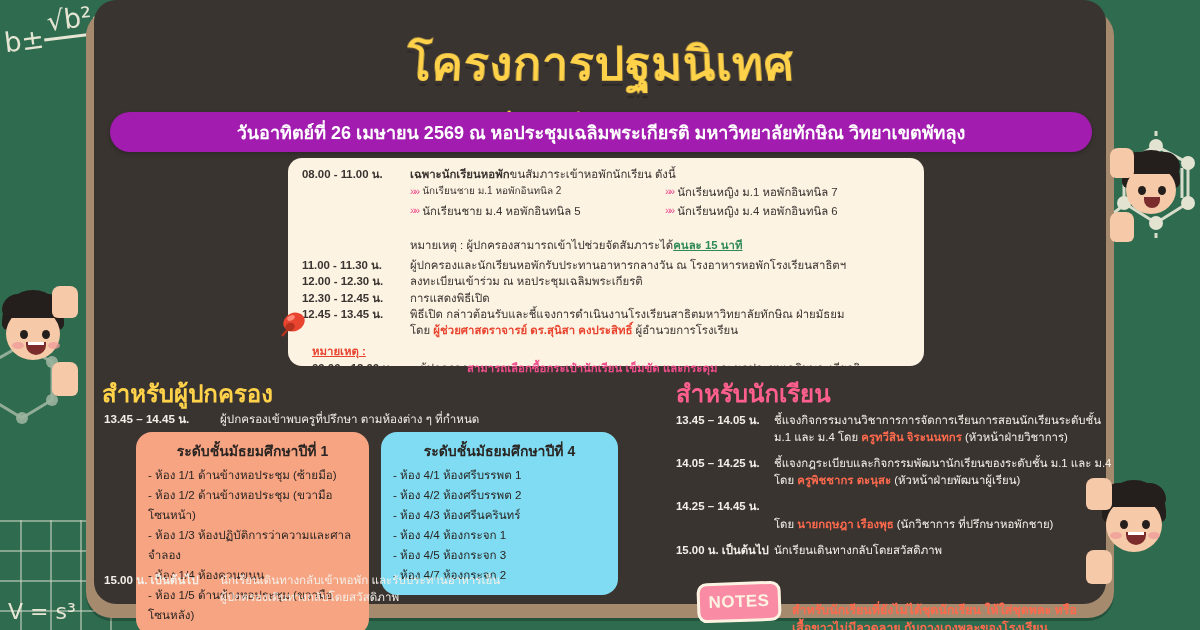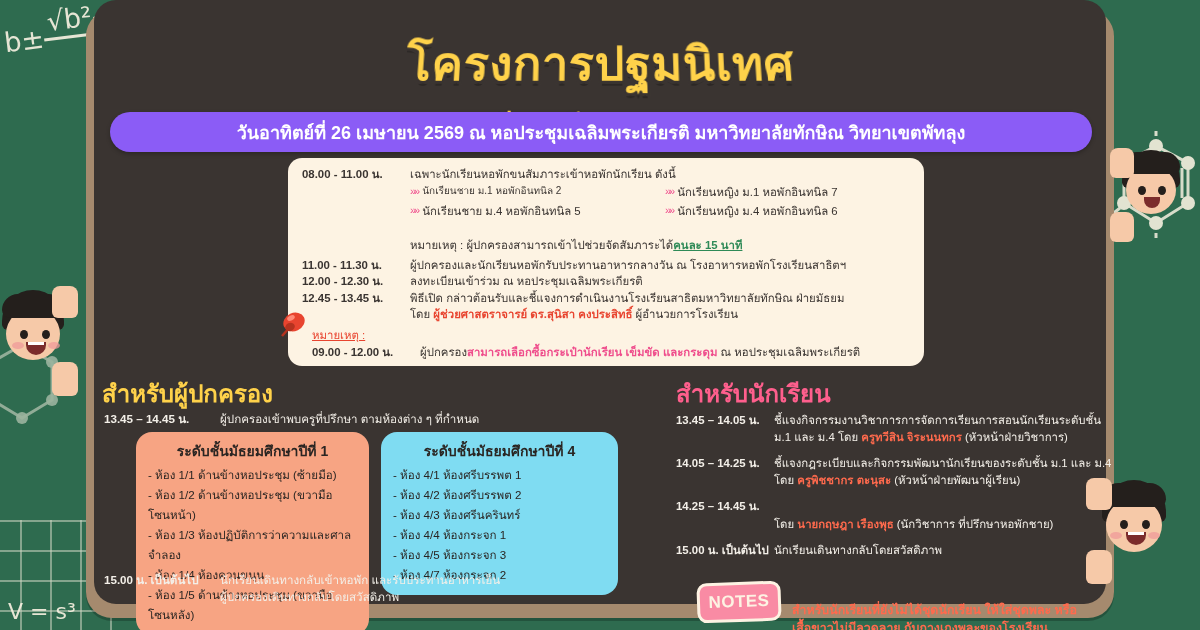--- a/index.html
+++ b/index.html
@@ -72,42 +72,42 @@
     transform: perspective(300px) rotateX(7deg);
   }
   #subtitle-year {
     font-size:28px; font-weight:bold; color:#ffd24a; margin-top:2px;
     text-shadow: -2px 0 #3a3431, 0 -2px #3a3431, 2px 0 #3a3431, 0 2px #3a3431, 0 3px rgba(0,0,0,.25);
   }
 
   
   #venue-banner {
     position:absolute; left:110px; top:112px; width:982px; height:40px;
-    background:#8b5cf6; border-radius:20px;
+    background:#a21caf; border-radius:20px;
     display:flex; align-items:center; justify-content:center;
     box-shadow: 0 2px 4px rgba(0,0,0,.25);
   }
   #venue-banner span { color:#ffffff; font-size:18px; font-weight:bold; }
 
   
   #schedule-panel {
     position:absolute; left:288px; top:158px; width:636px; height:208px;
     background:#fdf3e3; border-radius:14px; padding:8px 12px 6px 14px;
   }
   .srow { display:flex; font-size:11.4px; color:#3a3431; line-height:1.42; }
   .srow .t { width:108px; flex:0 0 108px; font-weight:bold; font-size:11.4px; }
   .srow .d { flex:1; }
   .bullets { display:flex; gap:8px; margin-top:1px; }
   .bullets .col { flex:1; display:flex; align-items:flex-start; gap:4px; }
   .chev { color:#ef4d8c; font-size:11px; letter-spacing:-2px; line-height:1.5; }
-  b.hl { font-weight:normal; }
+  b.hl { font-weight:bold; }
   .note-green { color:#2f8a57; font-weight:bold; text-decoration:underline; }
   .red { color:#e8442f; font-weight:bold; }
   .pink { color:#ef4d8c; font-weight:bold; }
-  #note-label { font-weight:normal; color:#e8442f; text-decoration:underline; font-size:11.4px; }
+  #note-label { font-weight:bold; color:#e8442f; text-decoration:underline; font-size:11.4px; }
   #pin { position:absolute; left:-12px; top:152px; width:30px; height:34px; }
 
   
   .sec-head { font-size:24px; font-weight:bold; }
   #parent-heading { position:absolute; left:102px; top:374px; color:#ffd24a; }
   #student-heading{ position:absolute; left:676px; top:374px; color:#ff5f8d; }
 
   
   #parent-row1 { position:absolute; left:104px; top:410px; width:540px; display:flex; color:#f3efe8; font-size:11.6px; }
   #parent-row1 .t { width:116px; flex:0 0 116px; font-weight:bold; }
@@ -272,20 +272,24 @@
 
     <div class="srow" style="margin-top:3px;">
       <div class="t">11.00 - 11.30 น.</div>
       <div class="d">ผู้ปกครองและนักเรียนหอพักรับประทานอาหารกลางวัน ณ โรงอาหารหอพักโรงเรียนสาธิตฯ</div>
     </div>
     <div class="srow">
       <div class="t">12.00 - 12.30 น.</div>
       <div class="d">ลงทะเบียนเข้าร่วม ณ หอประชุมเฉลิมพระเกียรติ</div>
     </div>
     <div class="srow">
+      <div class="t">12.30 - 12.45 น.</div>
+      <div class="d">การแสดงพิธีเปิด</div>
+    </div>
+    <div class="srow">
       <div class="t">12.45 - 13.45 น.</div>
       <div class="d">
         <span>พิธีเปิด กล่าวต้อนรับและชี้แจงการดำเนินงานโรงเรียนสาธิตมหาวิทยาลัยทักษิณ ฝ่ายมัธยม</span><br>
         <span>โดย </span><span class="red">ผู้ช่วยศาสตราจารย์ ดร.สุนิสา คงประสิทธิ์</span><span> ผู้อำนวยการโรงเรียน</span>
       </div>
     </div>
 
     <svg id="pin" viewBox="0 0 30 34">
       <path d="M6 26 L14 17" stroke="#b5321f" stroke-width="2.5" fill="none"></path>
       <ellipse cx="18" cy="12" rx="11" ry="9" fill="#e8442f" transform="rotate(-25 18 12)"></ellipse>

